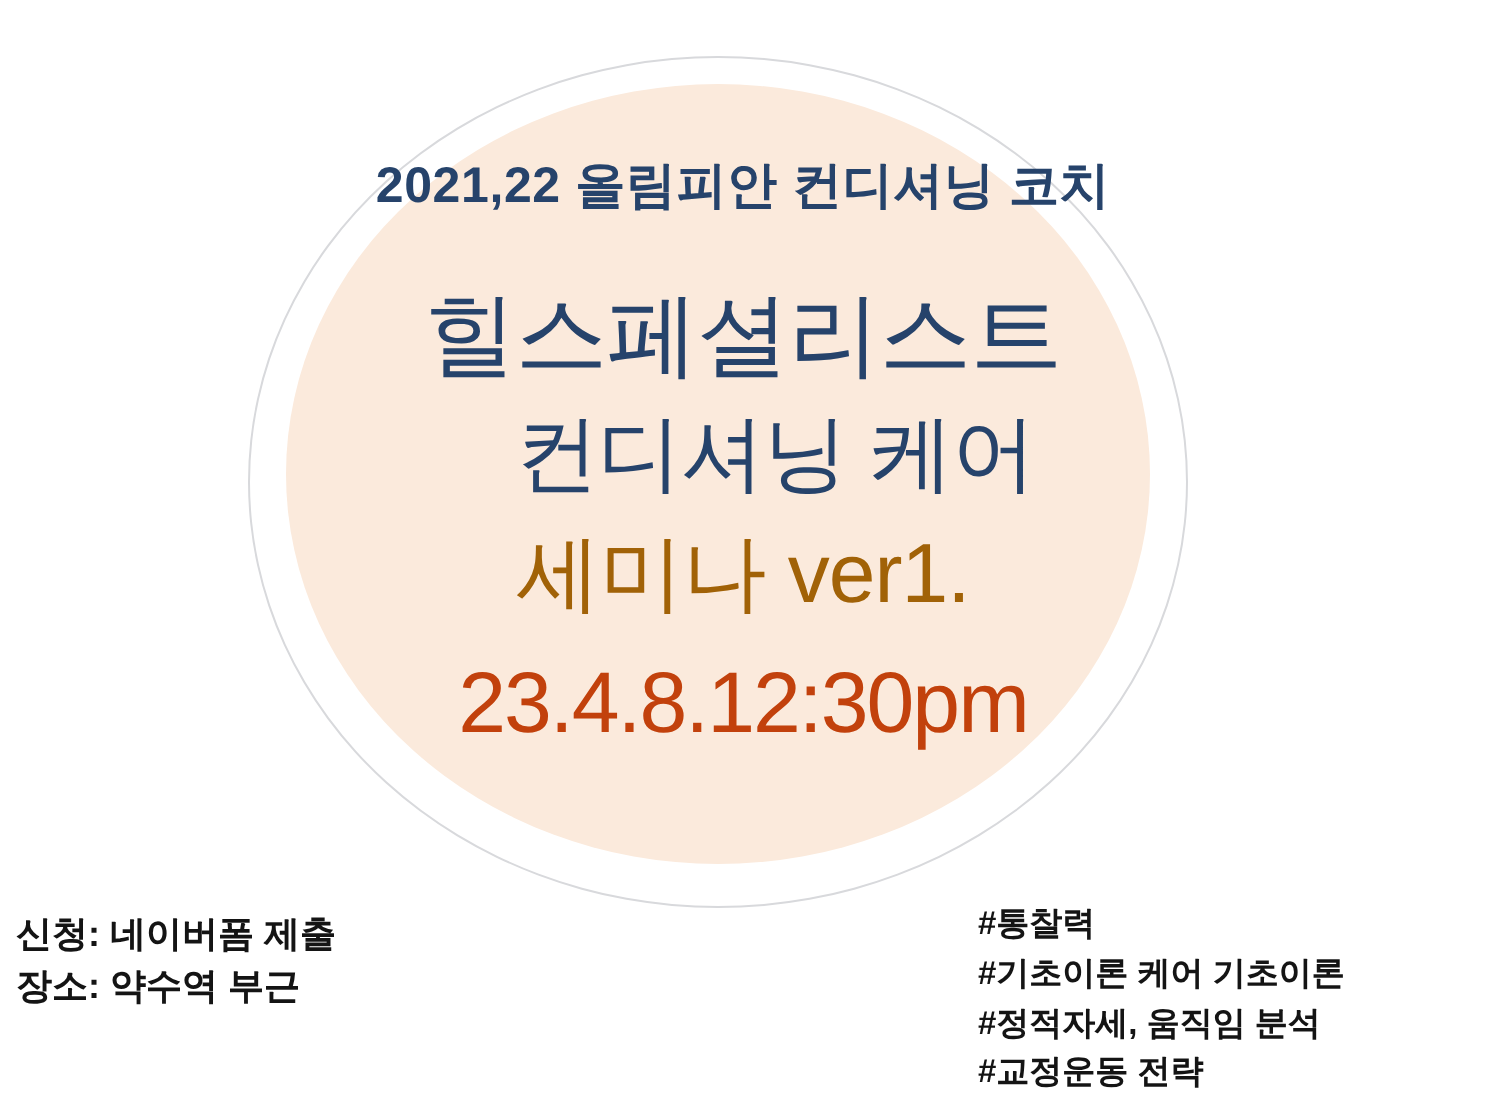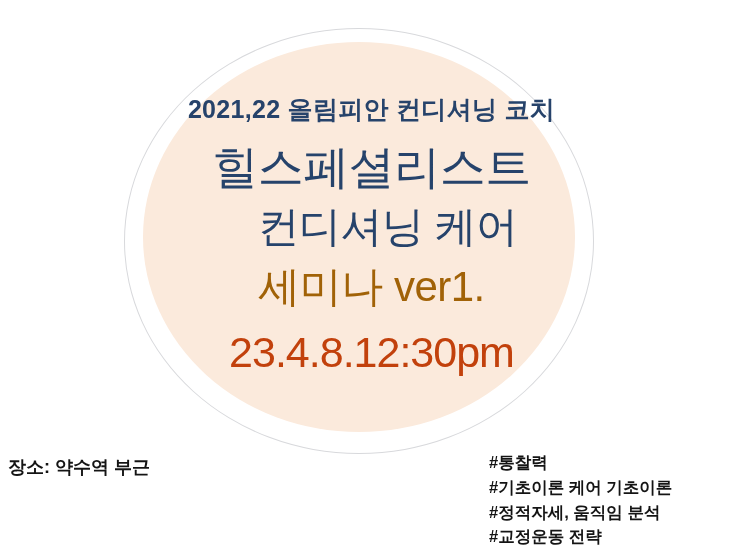--- a/index.html
+++ b/index.html
@@ -46,21 +46,21 @@
     left: 0;
     top: 0;
     width: 743px;
     text-align: center;
     color: #26436b;
   }
 
   .hero-eyebrow {
     position: absolute;
     left: 0;
-    top: 96px;
+    top: 80px;
     width: 743px;
     font-size: 25px;
     font-weight: bold;
     letter-spacing: 0.3px;
     line-height: 1.1;
     color: #26436b;
   }
 
   .hero-line {
     position: absolute;
@@ -115,20 +115,21 @@
     <div class="hero-line hero-line-1" style="color: rgb(38, 67, 107);">힐스페셜리스트</div>
 
     <div class="hero-line hero-line-2" style="color: rgb(38, 67, 107); margin-left: 16px;">컨디셔닝 케어</div>
 
     <div class="hero-line hero-line-3" style="color: #a16207;">세미나 ver1.</div>
 
     <div class="hero-line hero-line-4" style="color: #c2410c;">23.4.8.12:30pm</div>
   </div>
 
   <div class="info-block info-left" style="color: rgb(20, 20, 20);">
+    <span class="info-line">신청: 네이버폼 제출</span>
     <span class="info-line">장소: 약수역 부근</span>
   </div>
 
   <div class="info-block info-right" style="color: rgb(20, 20, 20);">
     <span class="info-line">#통찰력</span>
     <span class="info-line">#기초이론 케어 기초이론</span>
     <span class="info-line">#정적자세, 움직임 분석</span>
     <span class="info-line">#교정운동 전략</span>
   </div>
 

